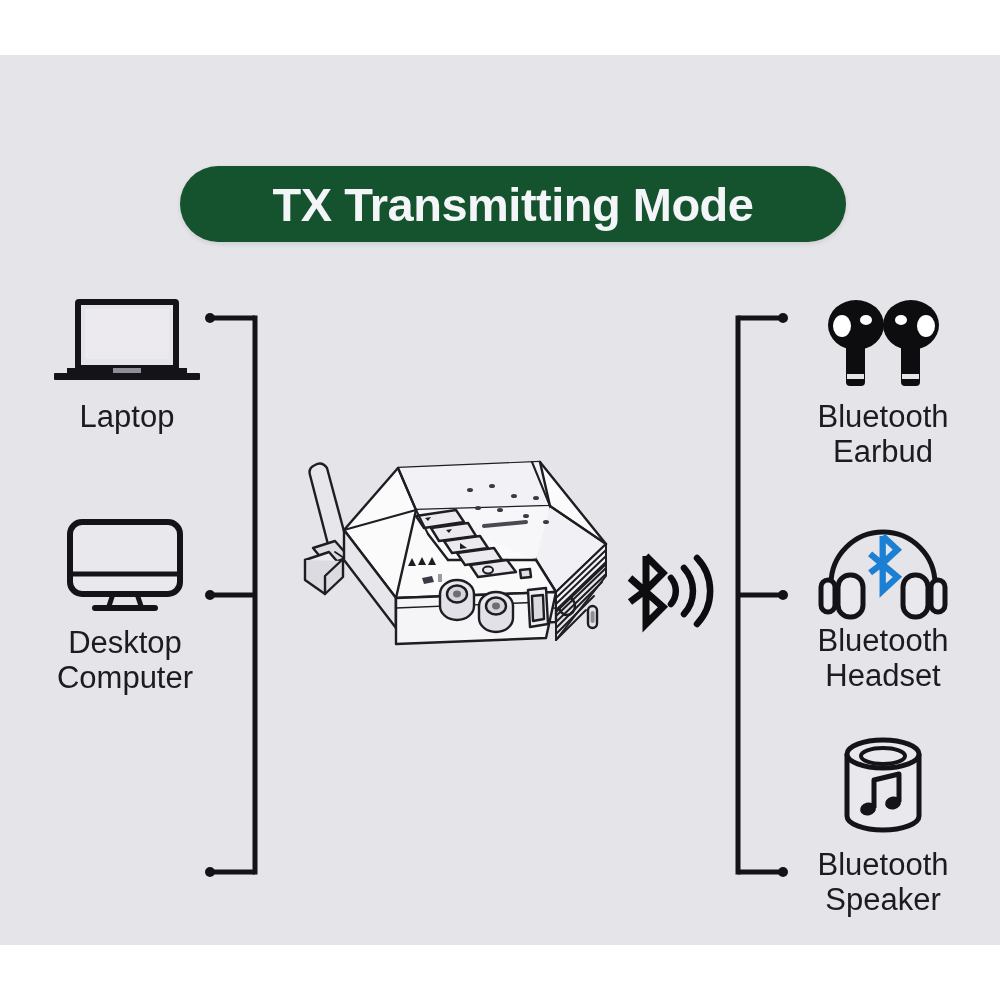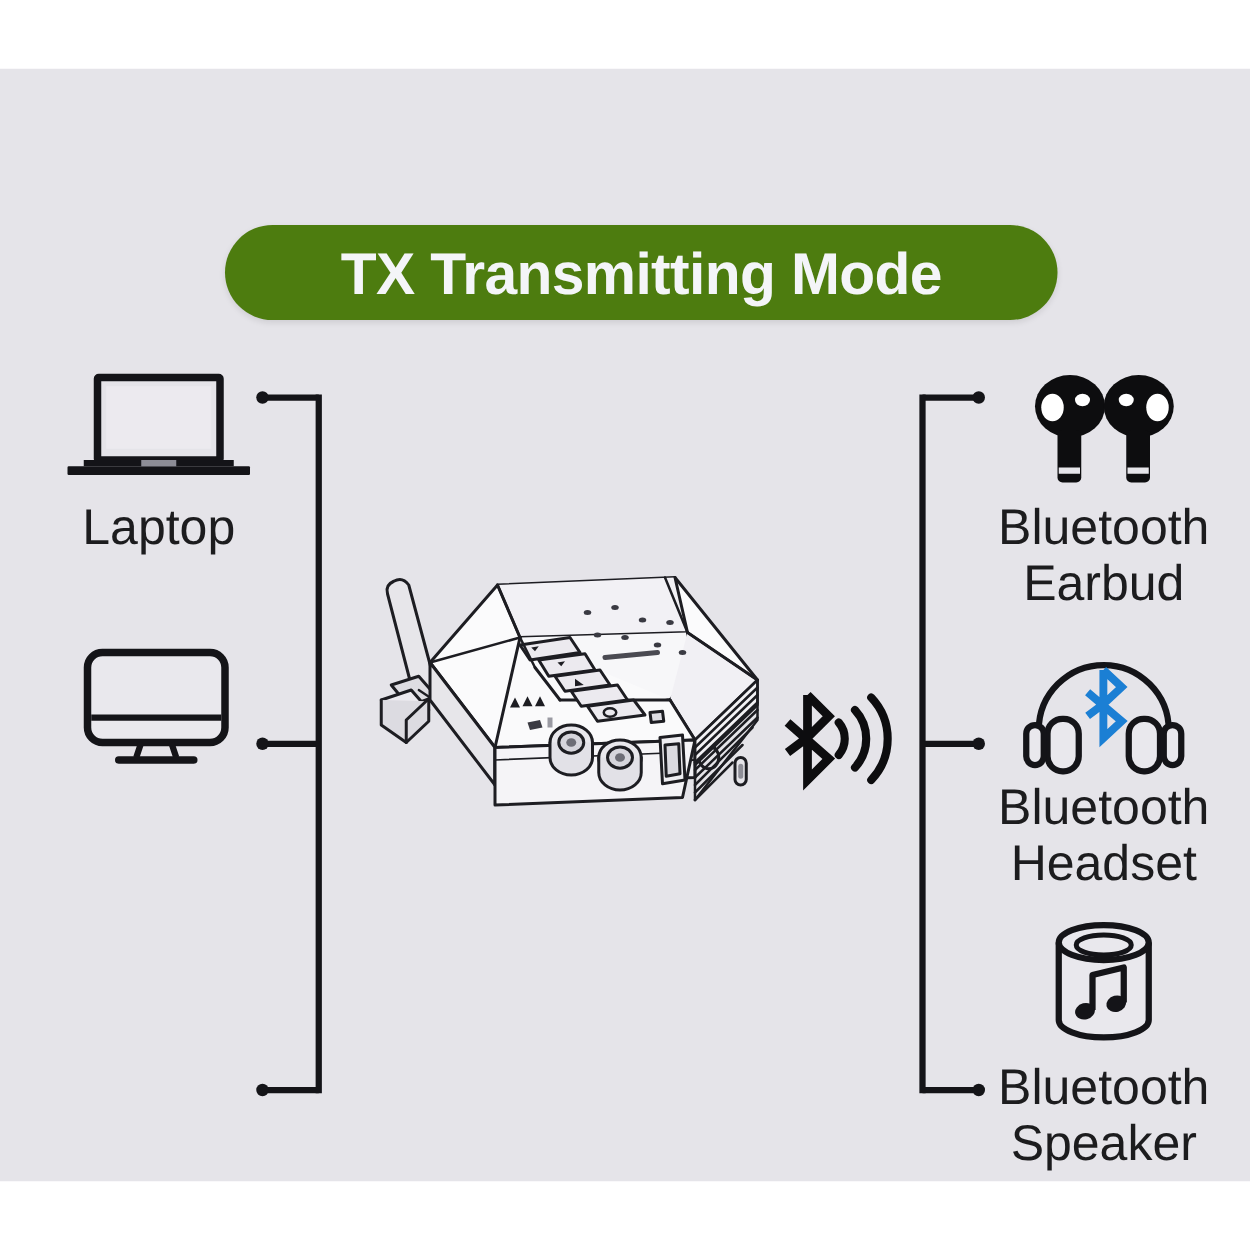--- a/index.html
+++ b/index.html
@@ -17,23 +17,23 @@
   
   #poster {
     position: absolute;
     left: 0; top: 55px;
     width: 1000px; height: 890px;
     background: #e5e4e9;
   }
   
   #title-banner {
     position: absolute;
-    left: 180px; top: 180px;
+    left: 180px; top: 166px;
     width: 666px; height: 76px;
-    background: #4d7c0f;
+    background: #14532d;
     border-radius: 38px;
     display: flex; align-items: center; justify-content: center;
     box-shadow: 0 2px 5px rgba(0,0,0,.10);
   }
   #title-text {
     color: #f4f5f8;
     font-size: 47px;
     font-weight: bold;
     letter-spacing: -0.5px;
     white-space: nowrap;
@@ -47,21 +47,21 @@
     align-items: center;
     width: 230px;
   }
   .node .icon-wrap {
     display: flex; align-items: flex-end; justify-content: center;
   }
   .node .label {
     margin-top: 10px;
     text-align: center;
     color: #1c1c1e;
-    font-size: 40px;
+    font-size: 31px;
     line-height: 1.12;
     font-family: "Liberation Sans", sans-serif;
     font-weight: 400;
     white-space: pre-line;
   }
   
   #node-laptop   { left: 12px;  top: 298px; }
   #node-desktop  { left: 10px;  top: 518px; }
   #node-tv       { left: 10px;  top: 742px; }
   
@@ -135,20 +135,22 @@
 
   <div class="node" id="node-desktop">
     <div class="icon-wrap">
       <svg width="120" height="98" viewBox="0 0 120 98">
         <rect x="5" y="4" width="110" height="72" rx="12" fill="#e9e8ed" stroke="#141418" stroke-width="6"></rect>
         <path d="M8 56 L112 56" stroke="#141418" stroke-width="5"></path>
         <path d="M48 76 L44 88 M72 76 L76 88" stroke="#141418" stroke-width="5" fill="none"></path>
         <path d="M30 90 L90 90" stroke="#141418" stroke-width="6" stroke-linecap="round"></path>
       </svg>
     </div>
+    <div class="label">Desktop
+Computer</div>
   </div>
 
 
   <div class="node" id="node-earbud">
     <div class="icon-wrap">
       <svg width="130" height="92" viewBox="0 0 130 92">
 
         <g>
           <ellipse cx="38" cy="27" rx="28" ry="25" fill="#0d0d0f"></ellipse>
           <rect x="28" y="46" width="19" height="42" rx="4" fill="#0d0d0f"></rect>

